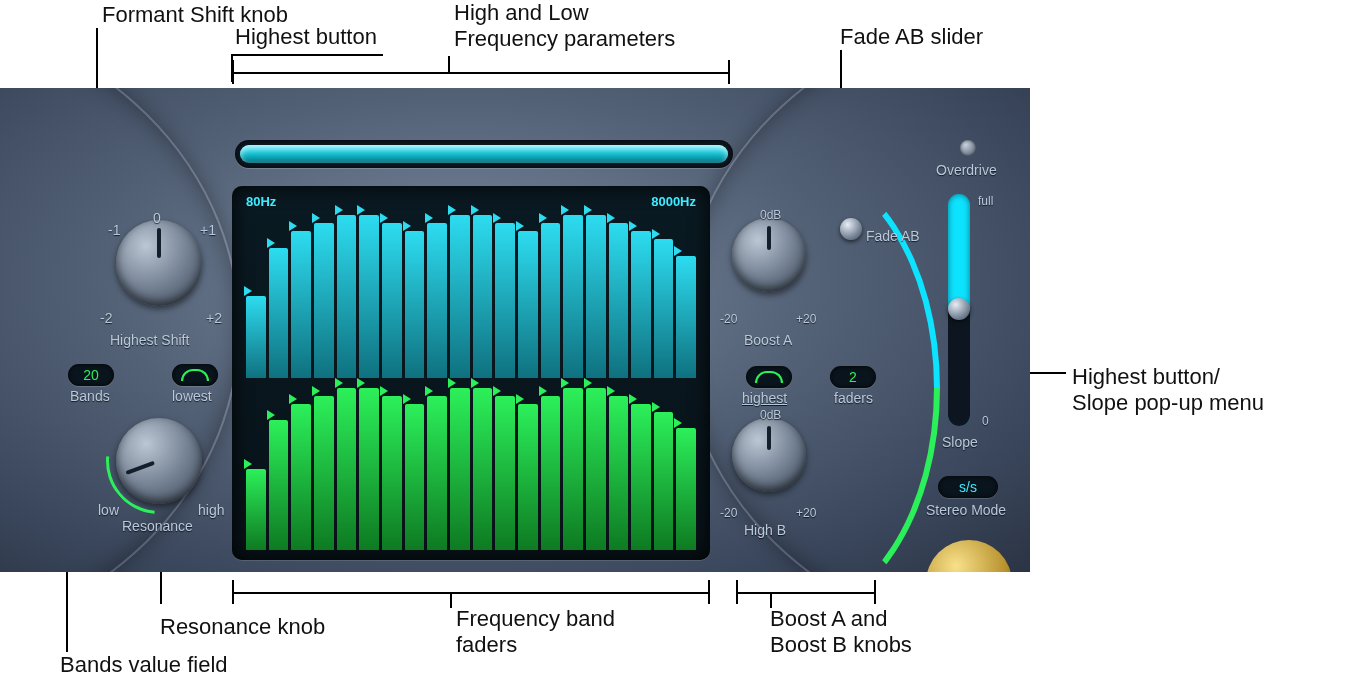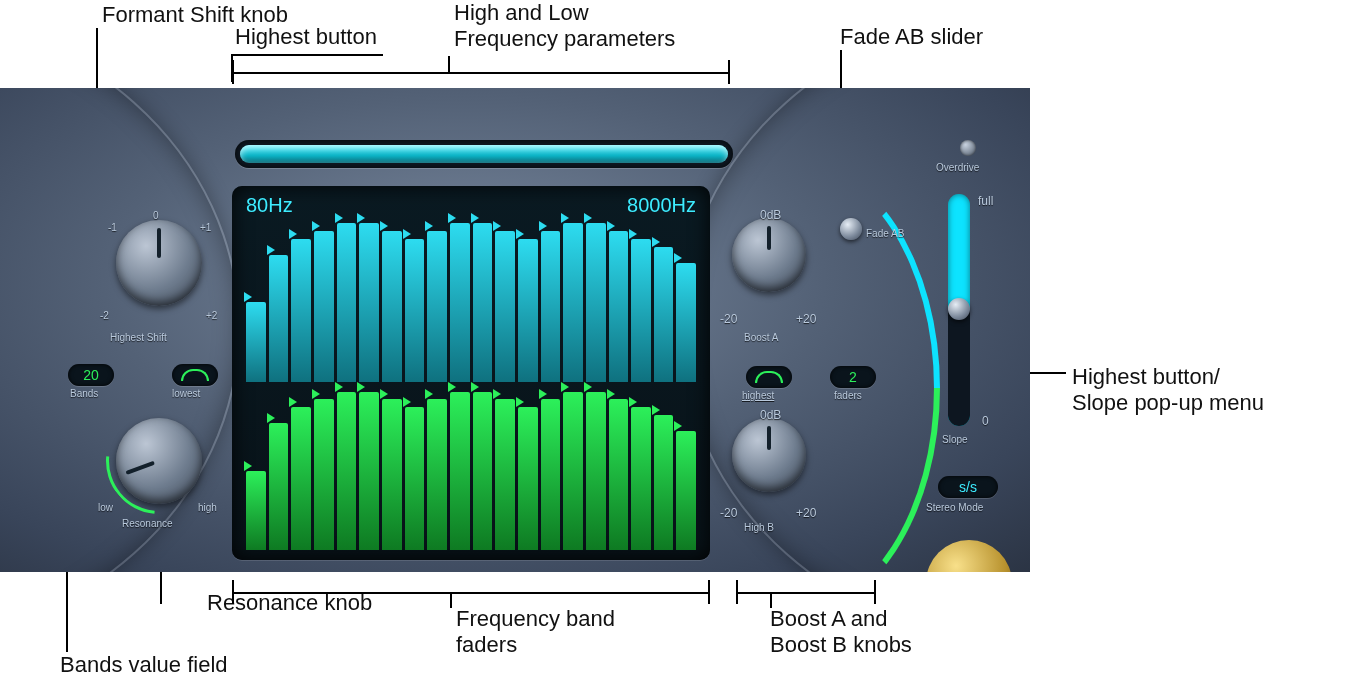--- a/index.html
+++ b/index.html
@@ -86,23 +86,23 @@
     background: linear-gradient(#0a1a22, #081218);
     border-radius: 10px;
     box-shadow: inset 0 0 20px rgba(0,0,0,0.9), 0 1px 0 rgba(255,255,255,0.12);
     display: flex;
     flex-direction: column;
     padding: 8px 10px 10px 10px;
   }
   .disp-row {
     display: flex; justify-content: space-between;
     color: #3decff;
-    font-size: 20px;
+    font-size: 13px;
     padding: 0 4px 6px 4px;
-    font-weight: 400;
+    font-weight: 700;
   }
   .bars-a, .bars-b {
     flex: 1;
     display: flex;
     align-items: flex-end;
     gap: 3px;
     padding: 0 4px;
     position: relative;
   }
   .bars-b { margin-top: 10px; }
@@ -143,21 +143,21 @@
   }
   .knob .ring {
     position: absolute;
     inset: -10px;
     border-radius: 50%;
     border: 3px solid rgba(0,0,0,0);
     pointer-events: none;
   }
   .klabel {
     position: absolute;
-    font-size: 10px;
+    font-size: 14px;
     color: #b9c9dc;
     text-shadow: 0 1px 1px rgba(0,0,0,.7);
   }
 
   
   .oval {
     position: absolute;
     width: 46px; height: 22px;
     border-radius: 12px;
     background: #0a141c;
@@ -260,21 +260,21 @@
 <div class="leader v" style="top:60px; left:232px; height:24px;"></div>
 <div class="leader v" style="top:60px; left:728px; height:24px;"></div>
 <div class="leader v" style="top:56px; left:448px; height:18px;"></div>
 
 <div class="ann" style="top:24px; left:840px;">Fade AB slider</div>
 <div class="leader v" style="top:50px; left:840px; height:160px;"></div>
 
 <div class="ann" style="top:652px; left:60px;">Bands value field</div>
 <div class="leader v" style="top:380px; left:66px; height:272px;"></div>
 
-<div class="ann" style="top:590px; left:160px;margin-left:47px;">Resonance knob</div>
+<div class="ann" style="top:614px; left:160px;">Resonance knob</div>
 <div class="leader v" style="top:548px; left:160px; height:56px;"></div>
 
 <div class="ann" style="top:606px; left:456px;">Frequency band
 faders</div>
 <div class="leader h" style="top:592px; left:232px; width:478px;"></div>
 <div class="leader v" style="top:580px; left:232px; height:24px;"></div>
 <div class="leader v" style="top:580px; left:708px; height:24px;"></div>
 <div class="leader v" style="top:592px; left:450px; height:16px;"></div>
 
 <div class="ann" style="top:606px; left:770px;">Boost A and

